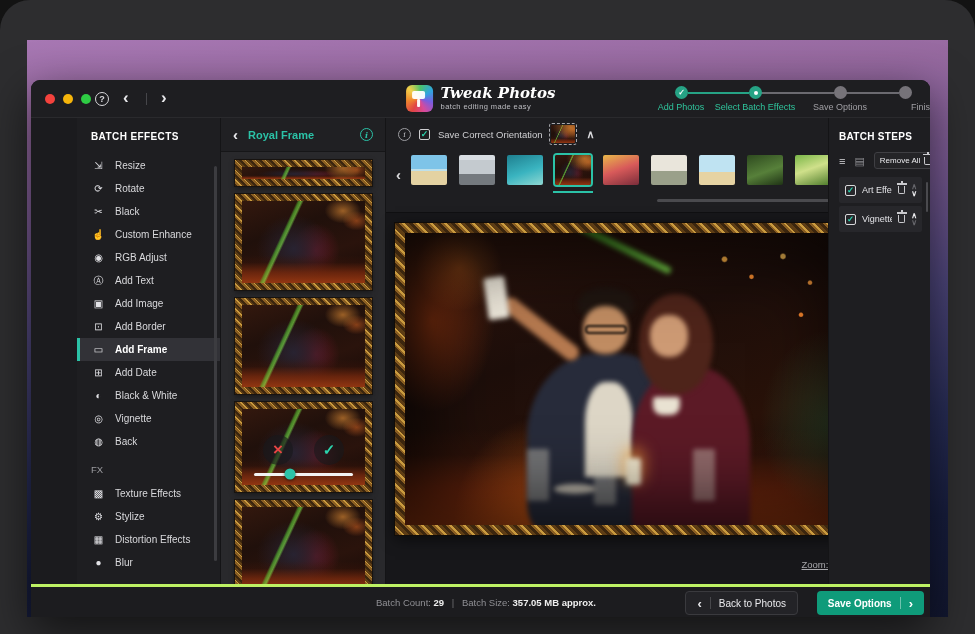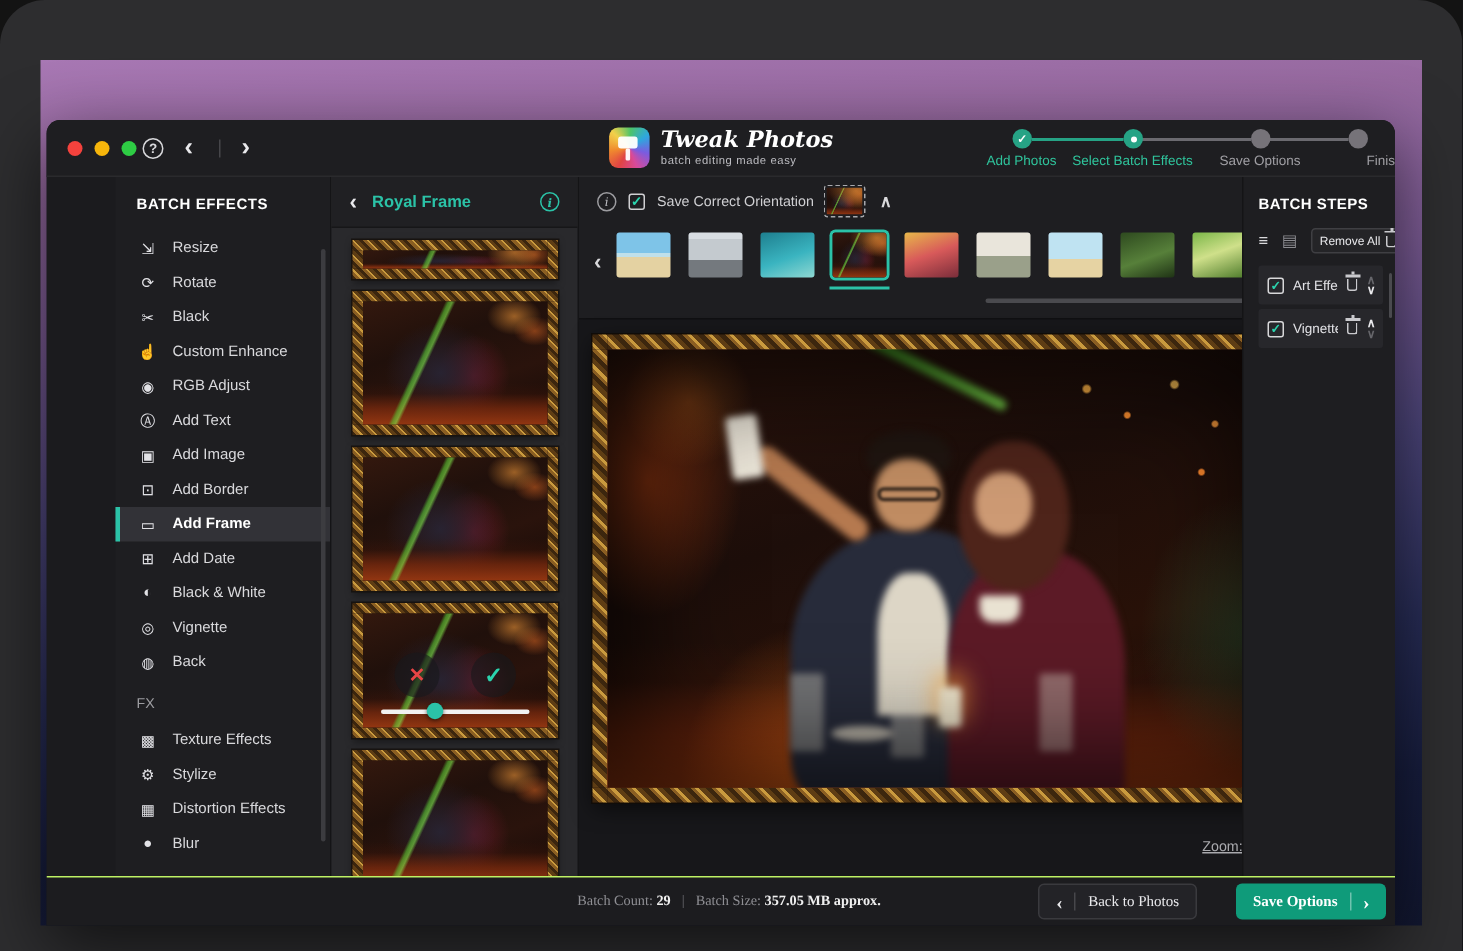--- a/index.html
+++ b/index.html
@@ -181,21 +181,21 @@
   .trash::after { content:""; position:absolute; left:1.5px; top:-5px; width:2.5px; height:2px; background:#c9c9cd; }
   .bs-row { margin:0 8px 3px 10px; height:26px; background:#27272b; border-radius:2px; display:flex; align-items:center; padding:0 5px 0 6px; gap:6px; }
   .bs-cbx { width:11px; height:11px; border:1.3px solid #d8d8da; border-radius:2px; color:#2bd4ae; font-size:8.5px; font-weight:bold;
     display:flex; align-items:center; justify-content:center; flex:none; }
   .bs-lbl { flex:1; font-size:9px; color:#e2e2e6; white-space:nowrap; overflow:hidden; }
   .bs-chevs { display:flex; flex-direction:column; line-height:7px; font-size:8px; font-weight:bold; }
   .chv-on { color:#eaeaed; } .chv-off { color:#66666b; }
   .bs-scroll { position:absolute; right:2px; top:64px; width:2.5px; height:30px; background:#4a4a4e; border-radius:2px; }
 
   
-  .footer { position:absolute; left:0; right:0; bottom:0; height:33px; background:#1c1c1f; border-top:1px solid #bef264;font-family:Liberation Serif, serif; }
+  .footer { position:absolute; left:0; right:0; bottom:0; height:33px; background:#1c1c1f; border-top:3px solid #bef264; }
   .f-stats { position:absolute; left:455px; top:50%; transform:translate(-50%,-50%); font-size:9.5px; color:#8f8f94; white-space:nowrap; }
   .f-stats b { color:#efefef; font-weight:bold; }
   .f-sep { margin:0 5px; color:#6f6f73; }
   .btn { position:absolute; top:4px; height:24px; border-radius:4px; display:flex; align-items:center; gap:8px; padding:0 11px; font-size:10px; cursor:default; }
   .btn .bdv { width:1px; height:12px; }
   .btn-back { right:132px; background:#232327; border:1px solid #3a3a3e; color:#e9e9ec; }
   .btn-back .bdv { background:#47474b; }
   .btn-save { right:6px; background:#0f9b7a; color:#fff; font-weight:bold; }
   .btn-save .bdv { background:rgba(255,255,255,.4); }
   .btn .bic { font-size:13px; font-weight:bold; line-height:13px; }

